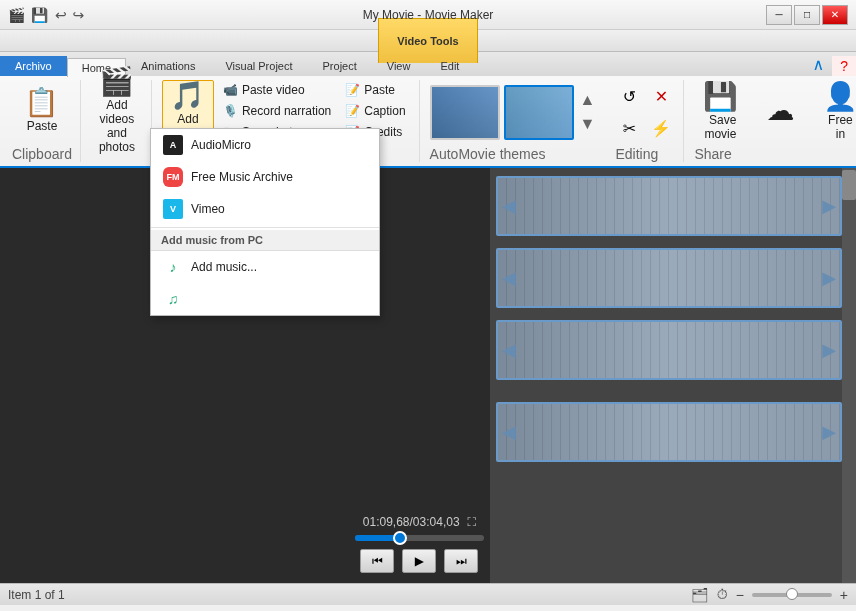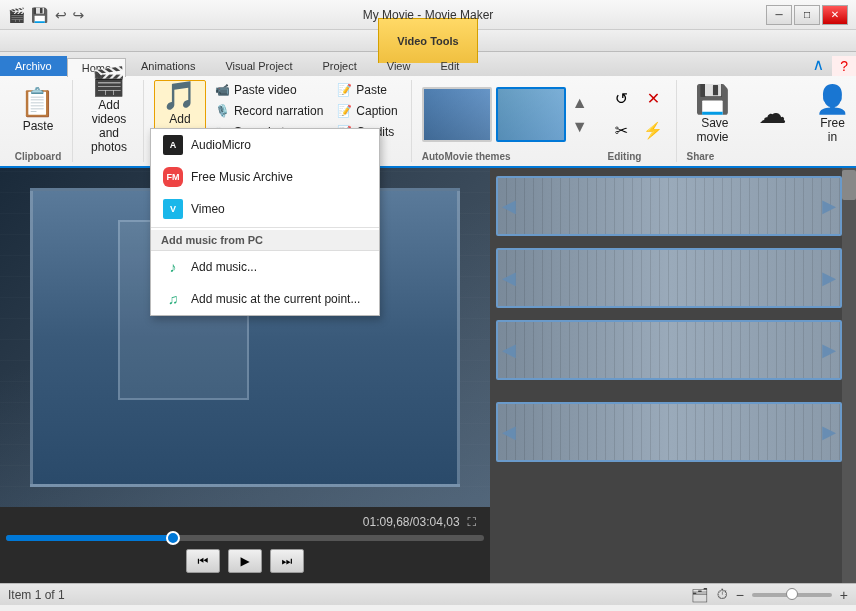--- a/index.html
+++ b/index.html
@@ -75,25 +75,24 @@
     }
     .ribbon-group {
       display: flex;
       flex-direction: column;
       align-items: center;
       border-right: 1px solid #ddd;
       padding: 0 8px;
       position: relative;
     }
     .ribbon-group-label {
-      font-size: 10px;
+      font-size: 14px;
       color: #666;
       margin-top: auto;
       padding-top: 2px;
-      font-weight: bold;
     }
     .ribbon-group-content {
       display: flex;
       gap: 4px;
       align-items: flex-start;
       flex: 1;
     }
     .ribbon-btn-large {
       display: flex;
       flex-direction: column;
@@ -189,20 +188,21 @@
       height: calc(611px - 30px - 22px - 24px - 90px - 24px - 22px);
       background: #3a3a3a;
     }
 
     
     .video-panel {
       width: 490px;
       display: flex;
       flex-direction: column;
       background: #2a2a2a;
+      align-items: flex-end;
     }
     .video-preview {
       flex: 1;
       background: linear-gradient(135deg, #1a2a3a 0%, #2a3a4a 30%, #3a4a5a 60%, #4a5a6a 100%);
       position: relative;
       overflow: hidden;
     }
     .video-overlay {
       position: absolute;
       inset: 0;
@@ -697,15 +697,14 @@
     <span>Vimeo</span>
   </div>
   <div class="dropdown-separator"></div>
   <div class="dropdown-section-header">Add music from PC</div>
   <div class="dropdown-item">
     <div class="dropdown-item-icon icon-addmusic">♪</div>
     <span>Add music...</span>
   </div>
   <div class="dropdown-item">
     <div class="dropdown-item-icon icon-addmusic">♫</div>
-    <span>Add music at the current point...</span>
   </div>
 </div>
 
 </body></html>

